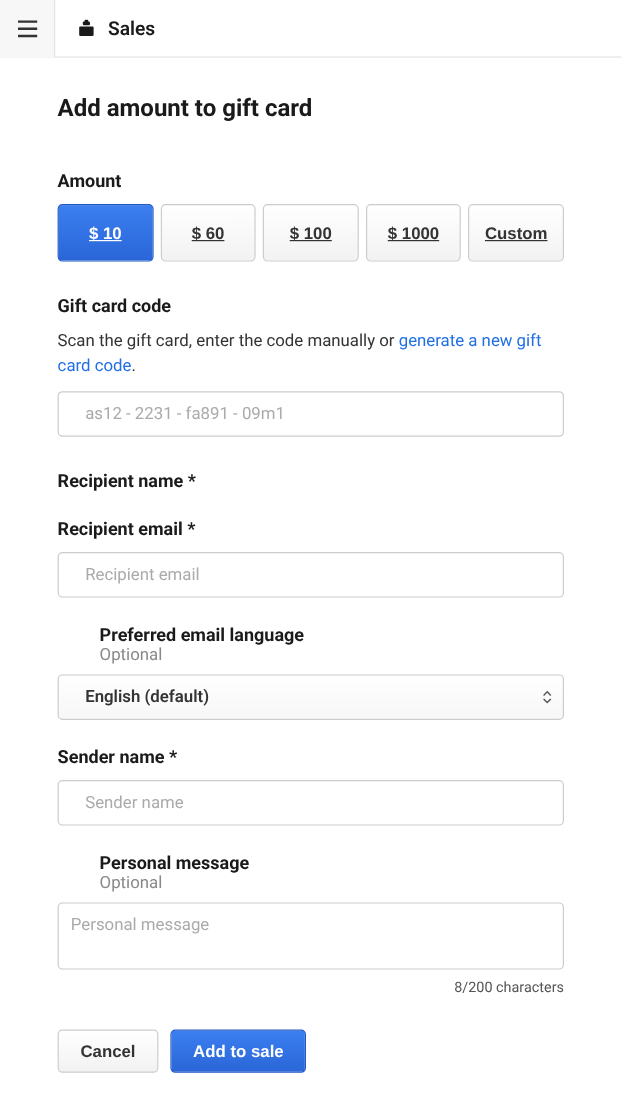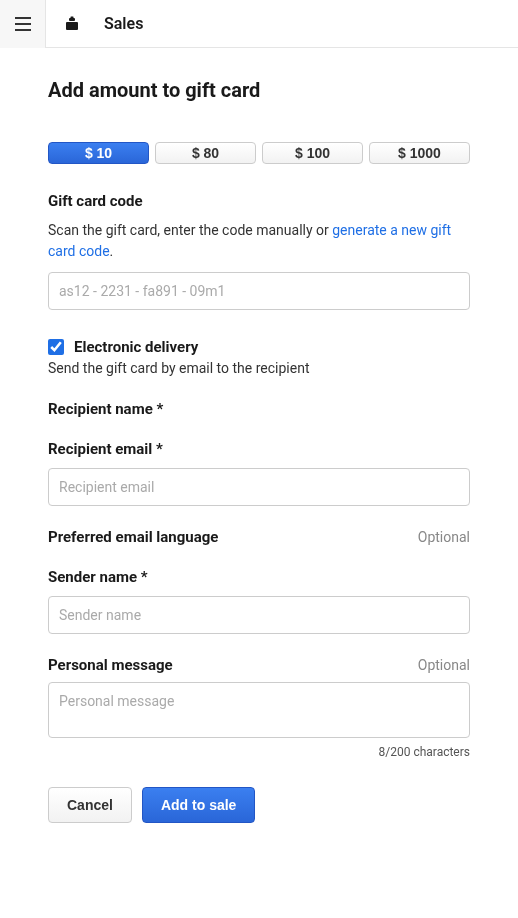--- a/index.html
+++ b/index.html
@@ -31,21 +31,21 @@
       cursor: pointer;
     }
     .menu-btn svg {
       width: 18px;
       height: 18px;
     }
     .topbar-title-wrap {
       display: flex;
       align-items: center;
       padding-left: 18px;
-      gap: 24px;
+      gap: 10px;
     }
     .topbar-title {
       font-size: 16px;
       font-weight: 600;
       color: #1a1a1a;
     }
     .content {
       padding: 30px 48px 40px 48px;
       max-width: 518px;
     }
@@ -61,31 +61,32 @@
       margin-bottom: 10px;
       color: #1a1a1a;
     }
     .amount-row {
       display: flex;
       gap: 6px;
       margin-bottom: 28px;
     }
     .amount-btn {
       flex: 1;
-      height: 22px;
+      height: 48px;
       border: 1px solid #ccc;
       border-radius: 4px;
       background: linear-gradient(#ffffff, #f2f2f2);
       font-size: 14px;
       font-weight: 600;
       color: #333;
       cursor: pointer;
       display: flex;
       align-items: center;
       justify-content: center;
+      text-decoration: underline;
     }
     .amount-btn.selected {
       background: #2563eb;
       background: linear-gradient(#3b7ff0, #2a66d8);
       border-color: #2256c5;
       color: #fff;
     }
     .field-group {
       margin-bottom: 28px;
     }
@@ -97,21 +98,21 @@
     }
     .help-text a {
       color: #1f6fe5;
       text-decoration: none;
     }
     .text-input, .select-input, .textarea-input {
       width: 100%;
       height: 38px;
       border: 1px solid #ccc;
       border-radius: 4px;
-      padding: 0 10px;
+      padding: 0 22px;
       font-size: 14px;
       font-family: inherit;
       background: #fff;
       color: #333;
     }
     .text-input::placeholder, .textarea-input::placeholder {
       color: #aaa;
     }
     .textarea-input {
       height: 56px;
@@ -163,20 +164,21 @@
     .checkbox-help {
       font-size: 14px;
       color: #333;
       margin-bottom: 24px;
     }
     .label-row {
       display: flex;
       justify-content: space-between;
       align-items: baseline;
       margin-bottom: 8px;
+      flex-direction: column;
     }
     .label-row .section-label {
       margin-bottom: 0;
     }
     .optional-tag {
       font-size: 14px;
       color: #888;
       margin-left: 35px;
     }
     .char-count {
@@ -232,56 +234,64 @@
       <rect x="5" y="2" width="6" height="3" rx="1"></rect>
       <rect x="6.5" y="0.5" width="3" height="2" rx="0.5"></rect>
     </svg>
     <span class="topbar-title">Sales</span>
   </div>
 </div>
 
 <div class="content">
   <h1 class="page-title">Add amount to gift card</h1>
 
+  <div class="section-label">Amount</div>
   <div class="amount-row">
     <button class="amount-btn selected">$ 10</button>
-    <button class="amount-btn">$ 80</button>
+    <button class="amount-btn">$ 60</button>
     <button class="amount-btn">$ 100</button>
     <button class="amount-btn">$ 1000</button>
+    <button class="amount-btn">Custom</button>
   </div>
 
   <div class="field-group">
     <div class="section-label">Gift card code</div>
     <div class="help-text">
       <span>Scan the gift card, enter the code manually or </span><a href="#">generate a new gift card code</a><span>.</span>
     </div>
     <input type="text" class="text-input" placeholder="as12 - 2231 - fa891 - 09m1" style="">
   </div>
 
-  <div>
-    <div class="checkbox-row">
-      <input type="checkbox" checked="" style="">
-      <span class="checkbox-label">Electronic delivery</span>
-    </div>
-    <div class="checkbox-help">Send the gift card by email to the recipient</div>
-  </div>
 
   <div class="form-block">
     <div class="section-label">Recipient name *</div>
   </div>
 
   <div class="form-block">
     <div class="section-label">Recipient email *</div>
     <input type="text" class="text-input" placeholder="Recipient email" style="">
   </div>
 
   <div class="form-block">
     <div class="label-row">
       <div class="section-label">Preferred email language</div>
       <div class="optional-tag">Optional</div>
+    </div>
+    <div class="select-wrap">
+      <select class="select-input">
+        <option>English (default)</option>
+      </select>
+      <div class="select-chevrons">
+        <svg viewBox="0 0 8 5">
+            <path d="M1 4 L4 1 L7 4" stroke="#555" stroke-width="1.2" fill="none"></path>
+          </svg>
+        <svg viewBox="0 0 8 5">
+            <path d="M1 1 L4 4 L7 1" stroke="#555" stroke-width="1.2" fill="none"></path>
+          </svg>
+      </div>
     </div>
   </div>
 
   <div class="form-block">
     <div class="section-label">Sender name *</div>
     <input type="text" class="text-input" placeholder="Sender name" style="">
   </div>
 
   <div class="form-block">
     <div class="label-row">

